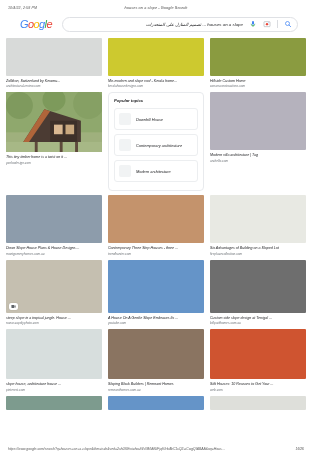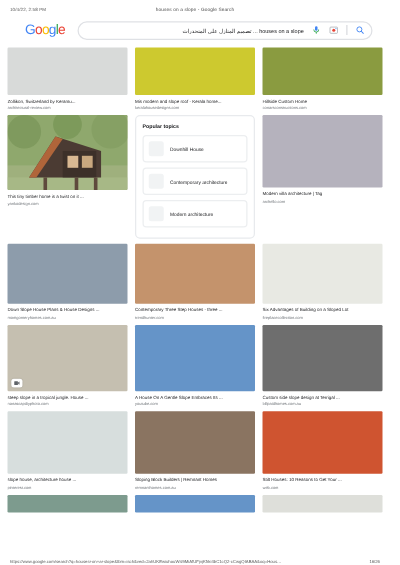--- a/index.html
+++ b/index.html
@@ -2,21 +2,21 @@
 <html><head>
 <meta charset="utf-8">
 <style>
   * { box-sizing: border-box; margin: 0; padding: 0; }
   html, body {
     width: 320px; height: 452px;
     background: #ffffff;
     font-family: "Liberation Sans", sans-serif;
     overflow: hidden;
   }
-  .page { position: relative; width: 312px; height: 452px; background:#fff; }
+  .page { position: relative; width: 312px; height: 452px; background:#fff;font-style:italic; }
 
   
   .print-header {
     display: flex; align-items: center; justify-content: space-between;
     padding: 3px 8px 0 8px;
     font-size: 3.6px; color: #5a5a5a; letter-spacing: .1px;
     height: 12px;
   }
   .print-header .ph-center { position:absolute; left:0; right:0; text-align:center;
     font-size:3.8px; color:#4a4a4a; pointer-events:none; }

